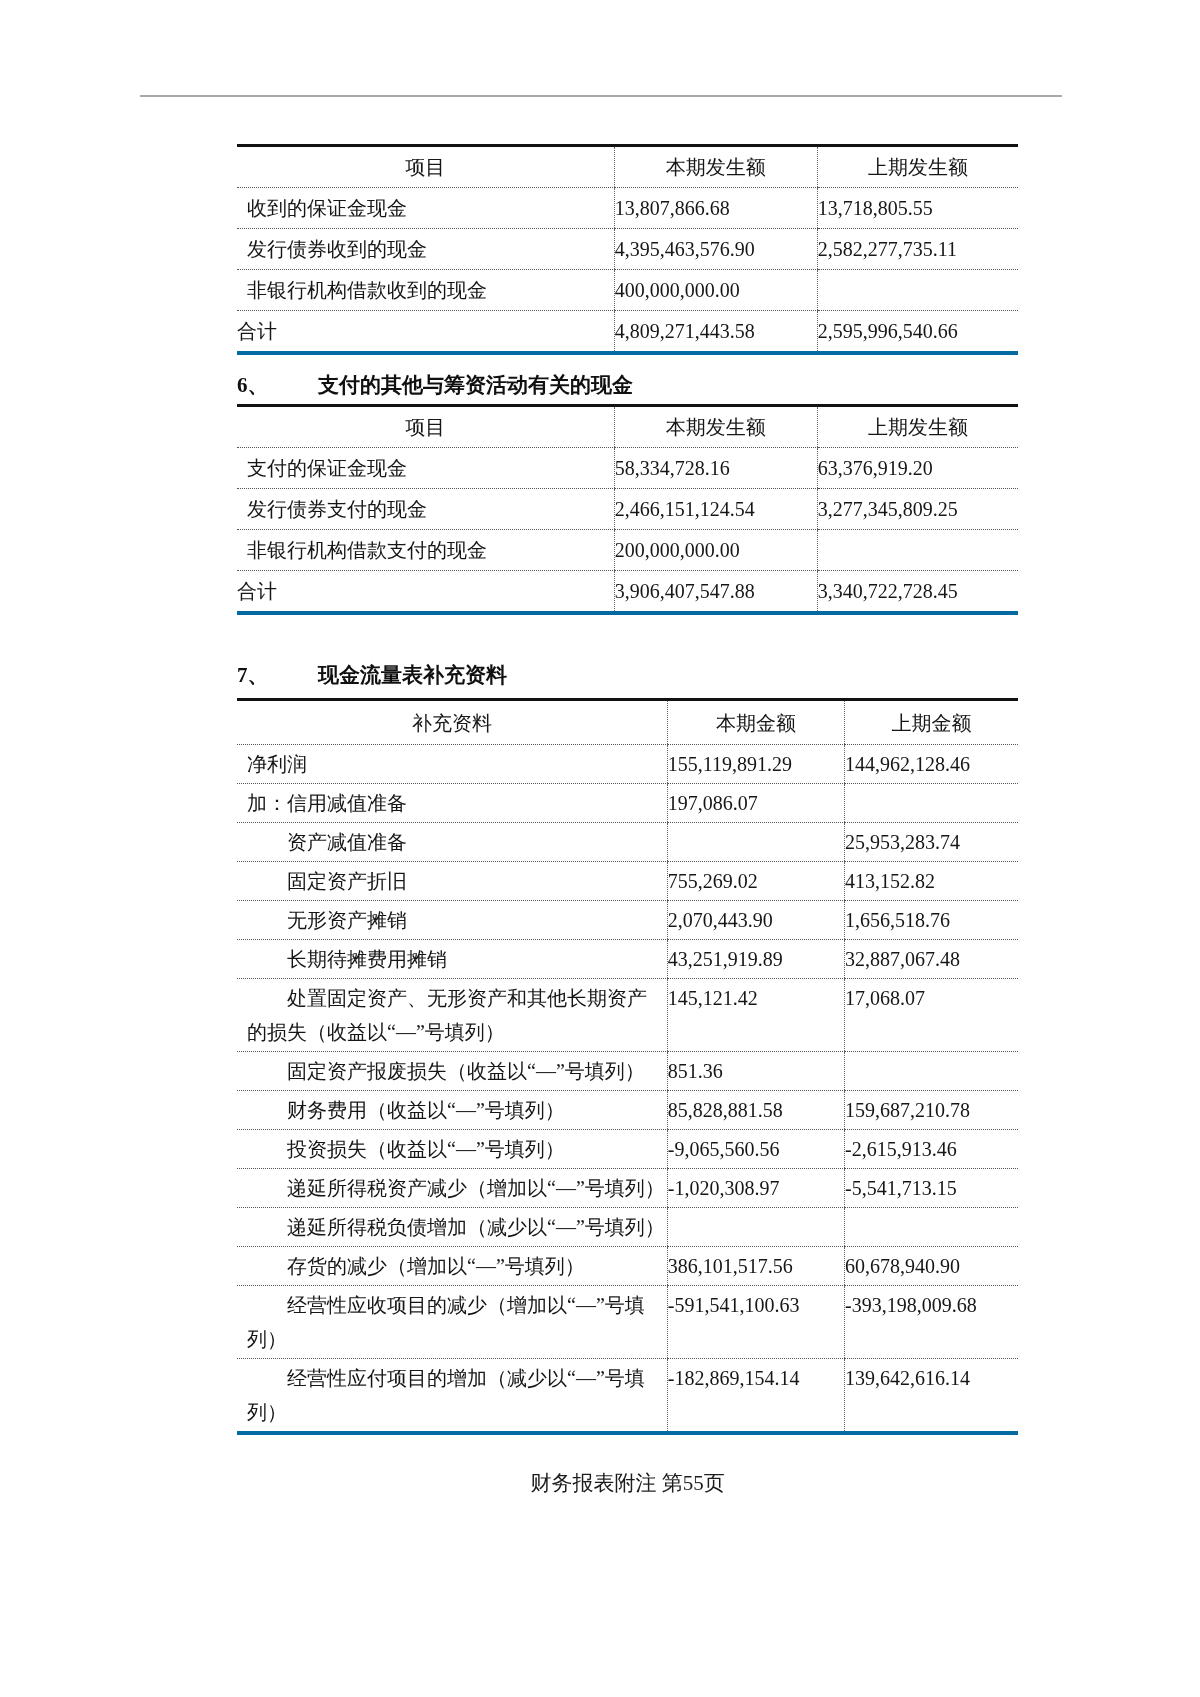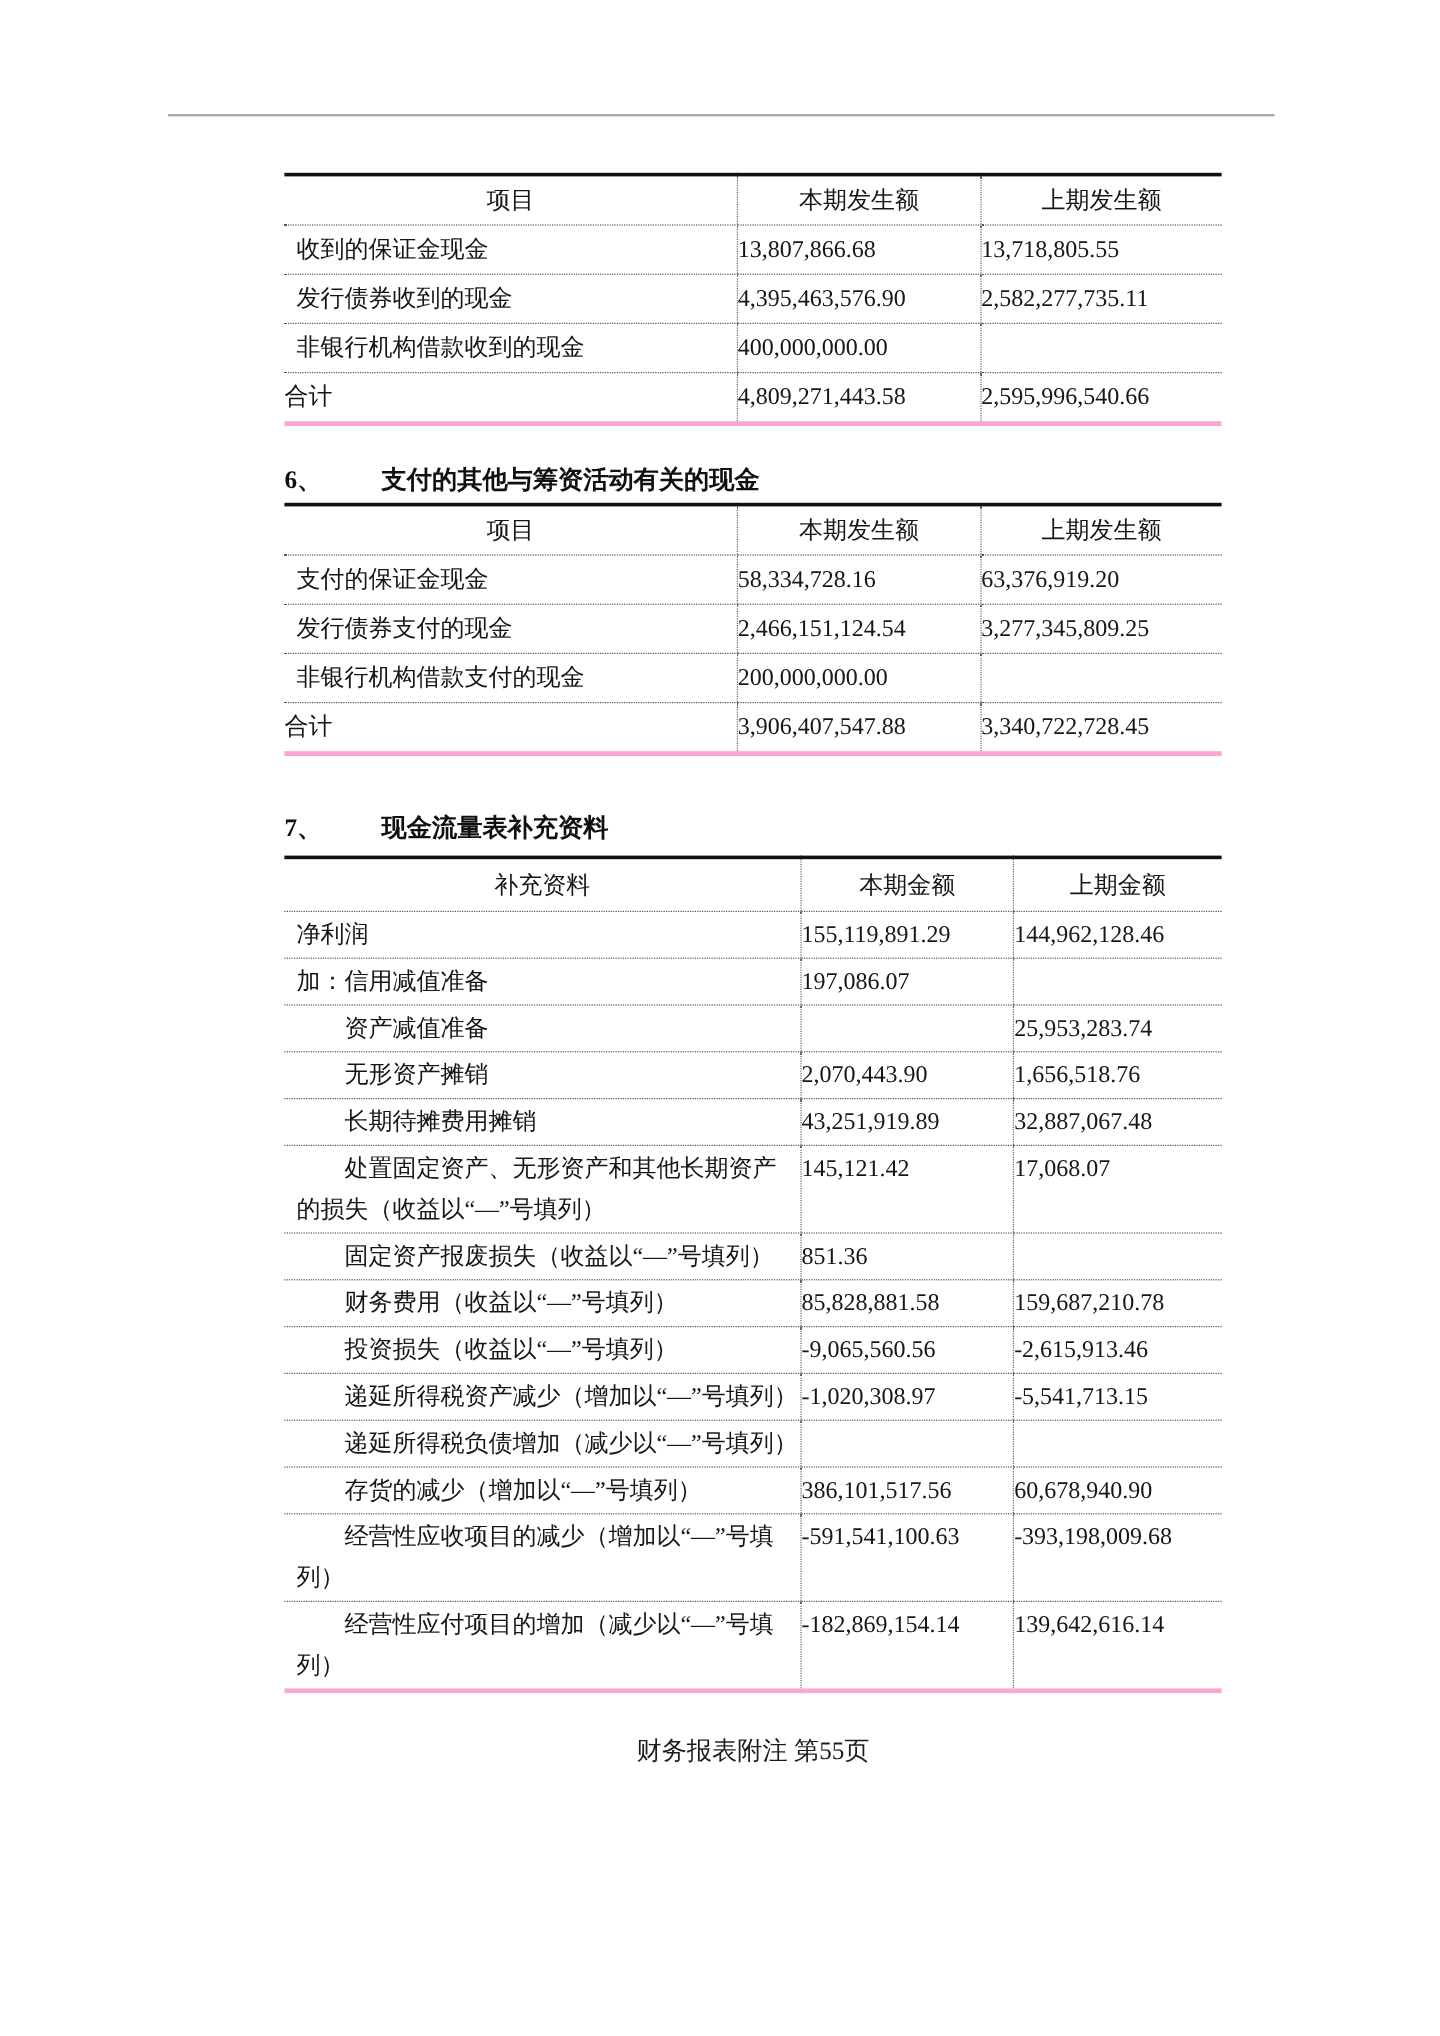--- a/index.html
+++ b/index.html
@@ -7,21 +7,21 @@
   body {
     width:1200px; height:1697px; overflow:hidden;
     font-family:"Liberation Serif","DejaVu Serif",serif;
     color:#161616;
   }
   .top-rule { margin:95px 0 0 140px; width:922px; height:2px; background:#a8a8a8; }
   .content { width:781px; margin-left:237px; }
 
   table {
     width:100%; border-collapse:collapse; table-layout:fixed;
-    border-top:3px solid #111; border-bottom:4px solid #f9a8d4;
+    border-top:3px solid #111; border-bottom:4px solid #0369a1;
     font-size:20px;
   }
   .t1 { margin-top:47px; }
   .t2 { margin-top:4px; }
   .t3 { margin-top:8px; }
 
   th {
     font-weight:normal; text-align:center;
     border-bottom:1px dotted #555;
   }
@@ -32,21 +32,21 @@
   td { vertical-align:top; }
   tr:not(:last-child) td { border-bottom:1px dotted #555; }
   th.num, td.num { border-left:1px dotted #666; }
   td.num { text-align:left; padding-right:13px; }
   td.label { padding-left:10px; text-align:left; }
   td.label.ind { text-indent:40px; }
   td.label.total { padding-left:0; }
 
   .heading { font-size:21px; font-weight:bold; color:#101010; }
   .heading .hno { display:inline-block; width:81px; }
-  .h6 { margin-top:31px; margin-bottom:5px; }
+  .h6 { margin-top:16px; margin-bottom:5px; }
   .h7 { margin-top:46px; margin-bottom:9px; }
 
   .footer { margin-top:34px; text-align:center; font-size:21px; color:#1c1c1c; }
 </style>
 </head>
 <body>
 
 <div>
   <div class="top-rule"></div>
   <div class="content">
@@ -150,20 +150,25 @@
         <td class="label">加：信用减值准备</td>
         <td class="num">197,086.07</td>
         <td class="num"></td>
       </tr>
       <tr>
         <td class="label ind">资产减值准备</td>
         <td class="num"></td>
         <td class="num">25,953,283.74</td>
       </tr>
       <tr>
+        <td class="label ind">固定资产折旧</td>
+        <td class="num">755,269.02</td>
+        <td class="num">413,152.82</td>
+      </tr>
+      <tr>
         <td class="label ind">无形资产摊销</td>
         <td class="num">2,070,443.90</td>
         <td class="num">1,656,518.76</td>
       </tr>
       <tr>
         <td class="label ind">长期待摊费用摊销</td>
         <td class="num">43,251,919.89</td>
         <td class="num">32,887,067.48</td>
       </tr>
       <tr>

